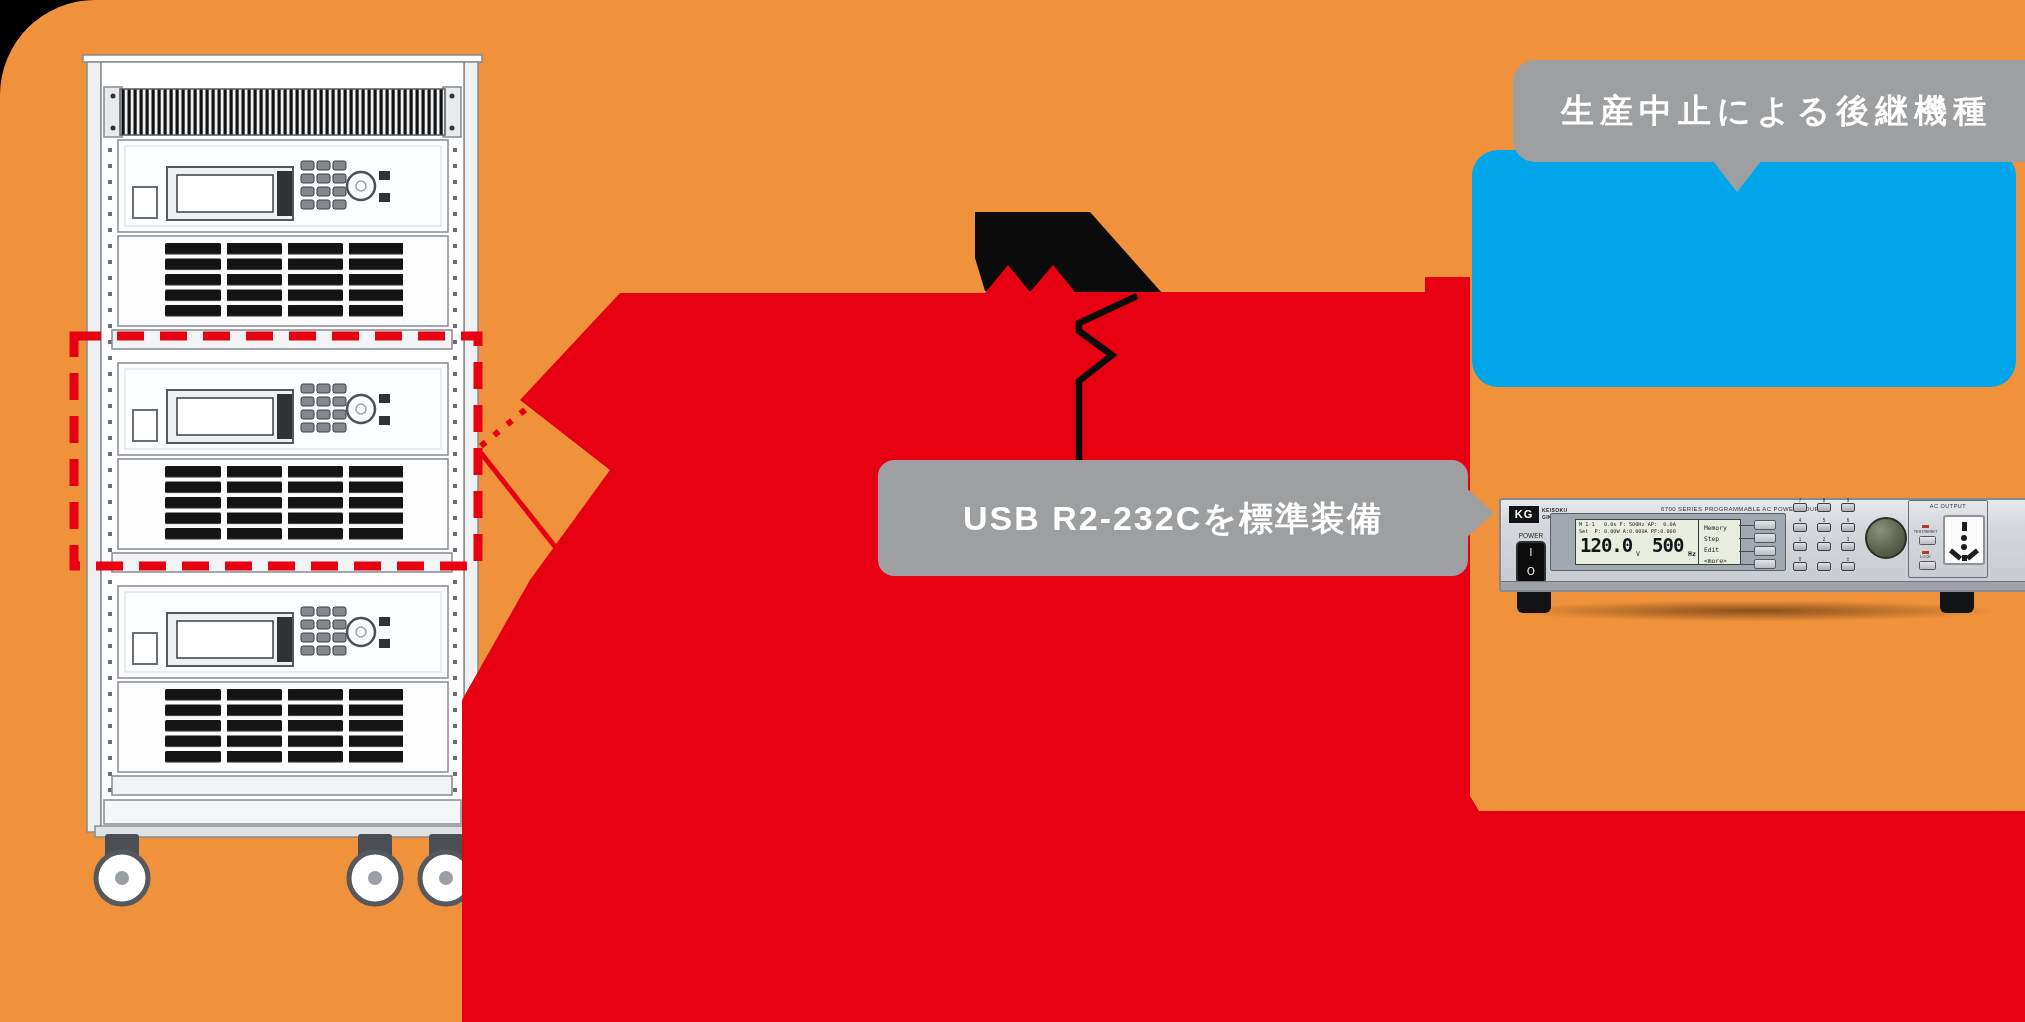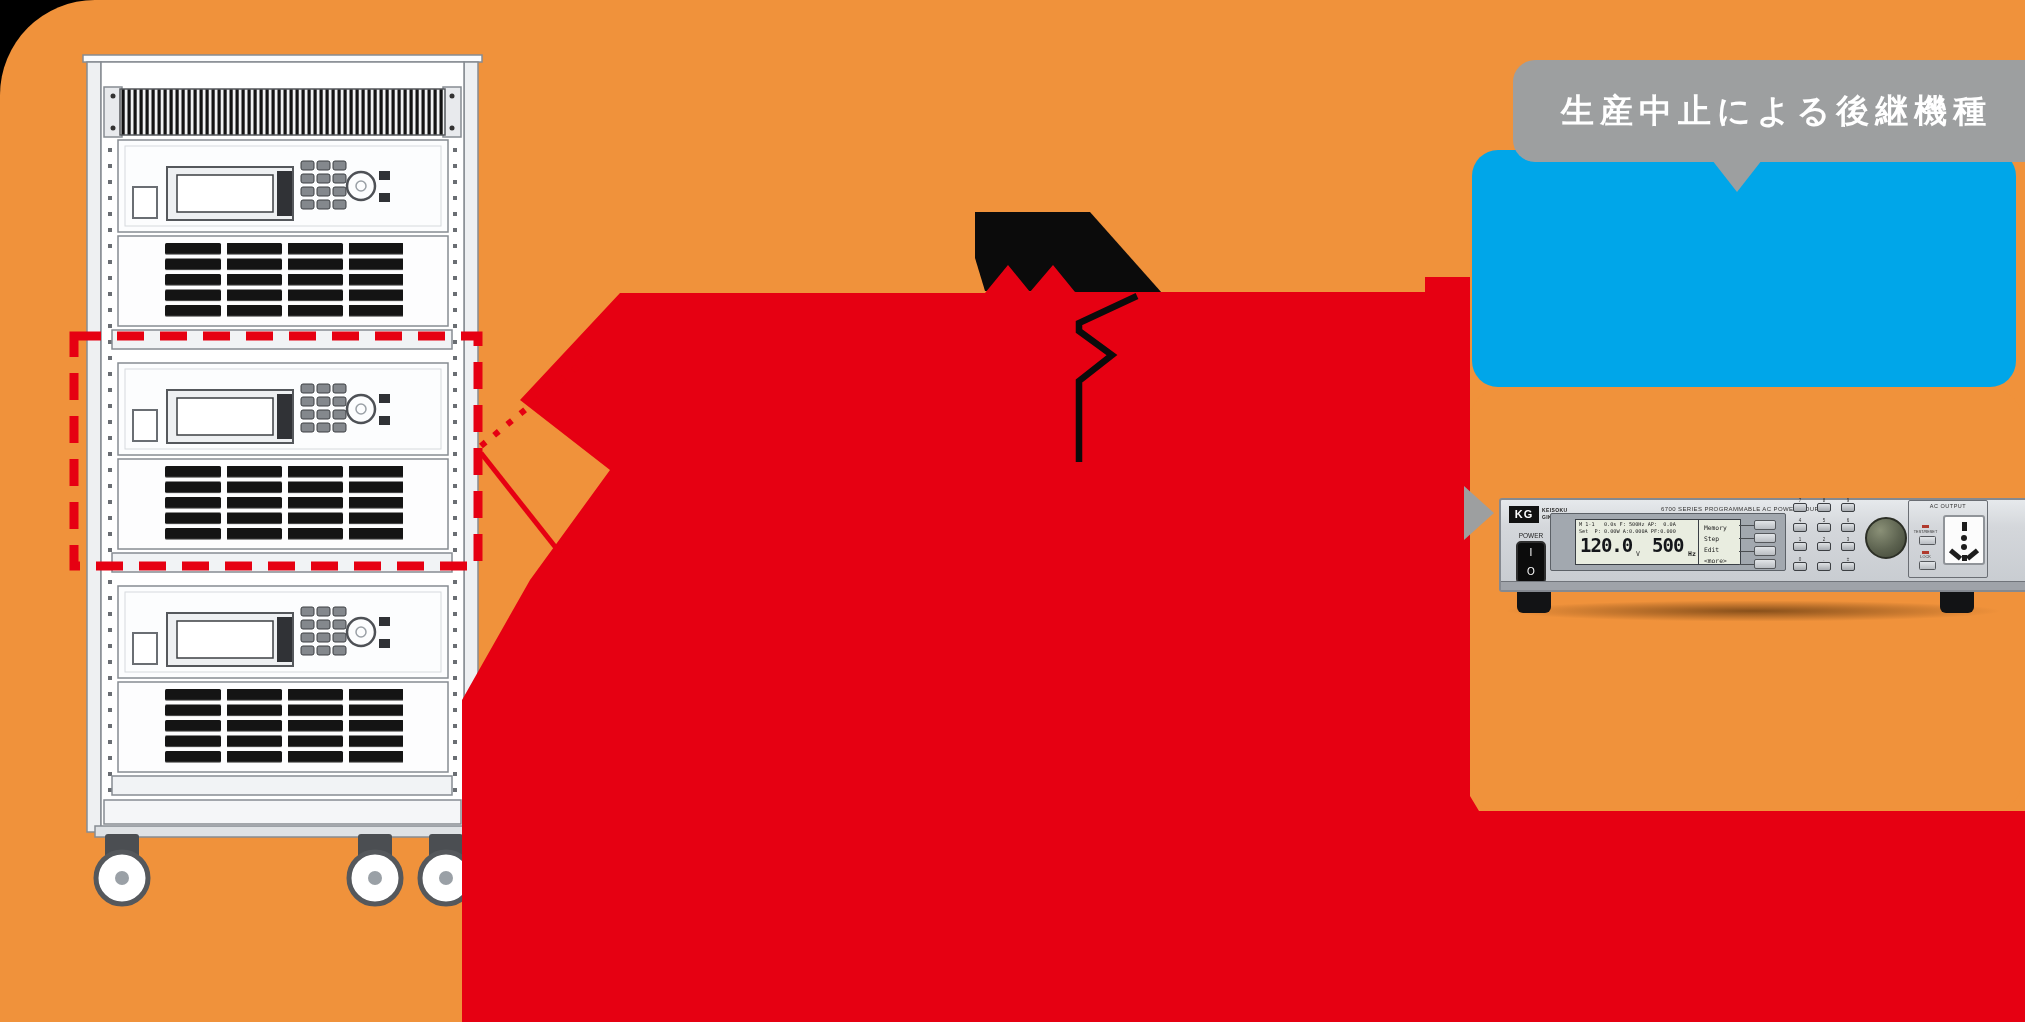--- a/index.html
+++ b/index.html
@@ -164,20 +164,21 @@
       <path d="M 481 446 L 598 350" stroke-width="6" stroke-dasharray="6 11"></path>
       <path d="M 481 453 L 560 553" stroke-width="5"></path>
     </g>
 
     <path d="M 1137 296 L 1079 323 L 1079 331 L 1112 355 L 1079 381 L 1079 462" fill="none" stroke="#0B0B0B" stroke-width="6.5"></path>
   </svg>
 
   <div class="label-successor">生産中止による後継機種</div>
   <div class="label-successor-tail"></div>
 
+  <div class="label-usb">USB R2-232Cを標準装備</div>
   <div class="label-usb-tail"></div>
 
   <div class="device-shadow"></div>
   <div class="device-foot foot-left"></div>
   <div class="device-foot foot-right"></div>
 
   <div class="device">
     <div class="logo-box">KG</div>
     <div class="brand">
       <span style="position:static;display:block">KEISOKU</span>

